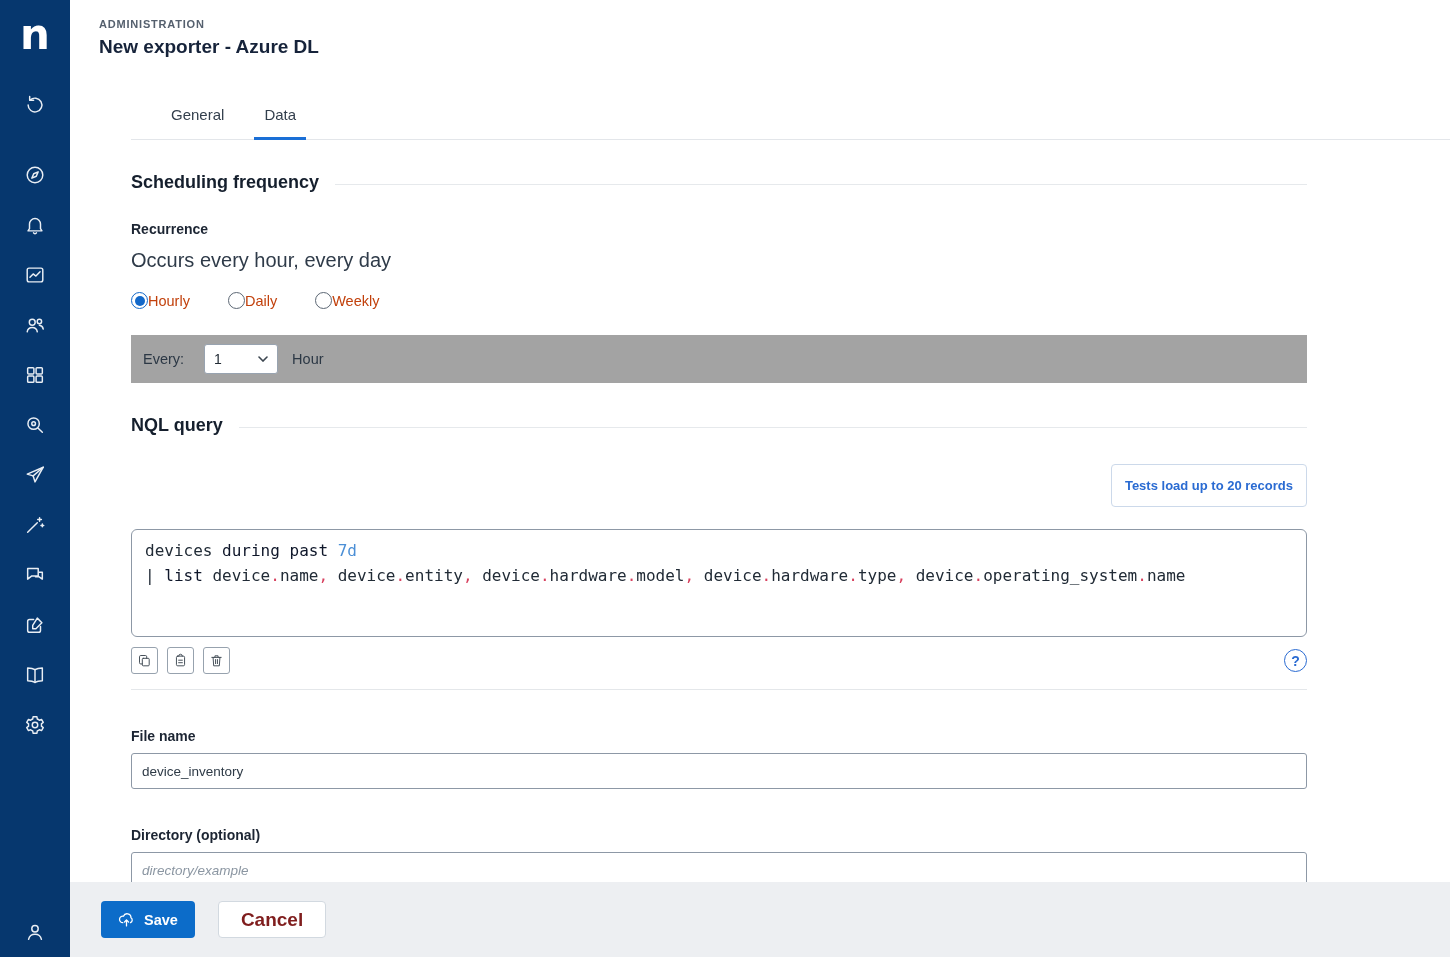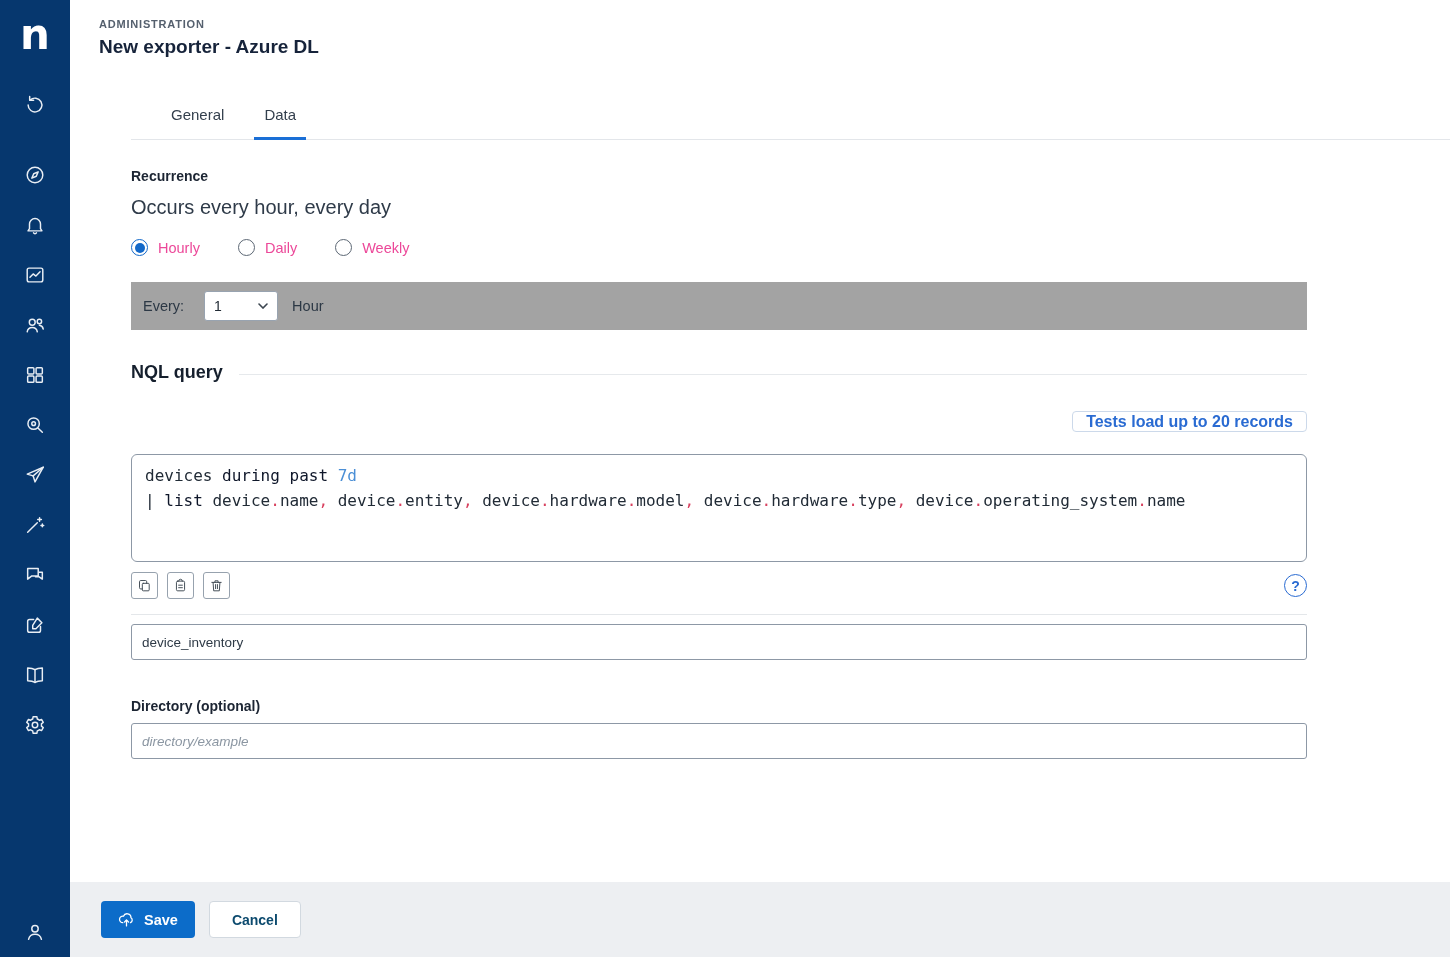--- a/index.html
+++ b/index.html
@@ -35,49 +35,49 @@
   .tab { padding:6px 20px 16px; font-size:15px; color:#333f4d; cursor:pointer; position:relative; }
   .tab.active::after { content:""; position:absolute; left:10px; right:10px; bottom:-1px; height:3px; background:#1a6fd6; }
   
   .section-head { display:flex; align-items:center; gap:16px; margin-top:32px; }
   .section-head h2 { margin:0; font-size:18px; font-weight:700; color:#151f2d; white-space:nowrap; }
   .rule { flex:1; height:1px; background:#e6e9ec; margin-top:4px; }
   
   .field-label { margin-top:28px; font-weight:700; font-size:14px; color:#1c2533; }
   .summary { margin-top:12px; font-size:20px; color:#2f3b49; }
   .radio-row { display:flex; gap:38px; margin-top:20px; align-items:center; }
-  .radio { display:flex; align-items:center; gap:10px; font-size:14.5px; color:#ec4899; cursor:pointer; }
+  .radio { display:flex; align-items:center; font-size:14.5px; color:#c2410c; cursor:pointer; }
   .rdot { width:17px; height:17px; border-radius:50%; border:1.5px solid #5c6774; background:#fff; position:relative; flex:none; }
   .radio.checked .rdot { border-color:#1268c9; }
   .radio.checked .rdot::after { content:""; position:absolute; inset:2.5px; border-radius:50%; background:#1268c9; }
   .every-bar { margin-top:26px; background:#a3a3a3; height:48px; display:flex; align-items:center; padding:0 12px; font-size:14.5px; color:#2c3845; }
   .select { width:74px; height:30px; margin-left:20px; background:#fff; border:1px solid #98a3b0; border-radius:3px; display:flex; align-items:center; justify-content:space-between; padding:0 9px; font-size:14px; color:#222b35; cursor:pointer; }
   .select svg { width:10px; height:6px; stroke:#3c4650; fill:none; stroke-width:1.6; stroke-linecap:round; }
   .every-unit { margin-left:14px; }
   
   .tests-row { display:flex; justify-content:flex-end; margin-top:28px; }
-  .tests-btn { height:21px; padding:0 13px; border:1px solid #ccd9ea; background:#fff; border-radius:4px; color:#2a6bd2; font-size:16px; font-weight:700; display:flex; align-items:center; cursor:pointer; }
+  .tests-btn { height:43px; padding:0 13px; border:1px solid #ccd9ea; background:#fff; border-radius:4px; color:#2a6bd2; font-size:13px; font-weight:700; display:flex; align-items:center; cursor:pointer; }
   .code-box { margin:22px 0 0; border:1px solid #8d98a6; border-radius:6px; min-height:108px; padding:8px 13px; font-family:"DejaVu Sans Mono",monospace; font-size:16px; line-height:25px; color:#212b36; cursor:text; overflow:hidden; }
   .code-line { white-space:pre; }
   .tok-id { color:#212b36; }
   .tok-kw { color:#0f172a; }
   .tok-num { color:#4b8fd6; }
   .tok-p { color:#d8415f; }
   .editor-toolbar { margin-top:10px; display:flex; align-items:center; gap:9px; padding-bottom:15px; border-bottom:1px solid #e4e7ea; }
   .tool-btn { width:27px; height:27px; border:1px solid #97a2ae; border-radius:3px; background:#fff; display:flex; align-items:center; justify-content:center; cursor:pointer; padding:0; }
   .tool-btn svg { width:15px; height:15px; stroke:#3c4650; fill:none; stroke-width:1.5; stroke-linecap:round; stroke-linejoin:round; }
   .help-btn { margin-left:auto; width:23px; height:23px; border:1.6px solid #2a6bd2; border-radius:50%; background:#fff; color:#2a6bd2; display:flex; align-items:center; justify-content:center; font-size:14px; font-weight:700; cursor:pointer; }
   .input-label { margin-top:38px; font-weight:700; font-size:14px; color:#1c2533; }
   .text-input { margin-top:9px; width:100%; height:36px; border:1px solid #8d98a6; border-radius:3px; padding:0 10px; font-size:13.5px; color:#2e3a46; font-family:"Liberation Sans","DejaVu Sans",sans-serif; background:#fff; }
   .text-input::placeholder { font-style:italic; color:#8b96a2; }
   
-  .action-bar { height:75px; flex:none; background:#edeff2; display:flex; align-items:center; padding-left:31px; gap:14px; }
+  .action-bar { height:75px; flex:none; background:#edeff2; display:flex; align-items:center; padding-left:31px; gap:23px; }
   .save-btn { height:37px; padding:0 17px; background:#0c6cc9; color:#fff; border:none; border-radius:4px; font-size:14.5px; font-weight:700; display:flex; align-items:center; gap:9px; cursor:pointer; font-family:inherit; }
   .save-btn svg { width:17px; height:17px; stroke:#fff; fill:none; stroke-width:1.8; stroke-linecap:round; stroke-linejoin:round; }
-  .cancel-btn { height:37px; padding:0 22px; background:#fff; border:1px solid #d2d9e0; border-radius:4px; color:#0c4a6e; font-size:14px; font-weight:700; cursor:pointer; font-family:inherit; }
+  .cancel-btn { height:37px; padding:0 22px; background:#fff; border:1px solid #d2d9e0; border-radius:4px; color:#7f1d1d; font-size:19px; font-weight:700; cursor:pointer; font-family:inherit; }
 </style>
 </head>
 <body>
 
 <aside class="sidebar">
   <div class="logo">
     <span>n</span>
   </div>
   <nav class="side-nav">
     <div class="side-btn first">
@@ -183,20 +183,24 @@
   </header>
 
   <div class="content">
 
     <div class="tabs">
       <div class="tab">General</div>
       <div class="tab active">Data</div>
     </div>
 
     
+    <div class="section-head">
+      <h2>Scheduling frequency</h2>
+      <div class="rule"></div>
+    </div>
 
     <div class="field-label">Recurrence</div>
     <div class="summary">Occurs every hour, every day</div>
 
     <div class="radio-row">
       <label class="radio checked">
         <span class="rdot"></span>
         <span>Hourly</span>
       </label>
       <label class="radio">
@@ -252,20 +256,21 @@
             <path d="M4.5 7h15"></path>
             <path d="M9.5 7V4.5h5V7"></path>
             <path d="M6.5 7l1 13.5h9l1-13.5"></path>
             <line x1="10.5" y1="10.5" x2="10.5" y2="17"></line>
             <line x1="13.5" y1="10.5" x2="13.5" y2="17"></line>
           </svg>
       </button>
       <button class="help-btn">?</button>
     </div>
 
+    <div class="input-label">File name</div>
     <input class="text-input" type="text" value="device_inventory" style="">
 
     <div class="input-label">Directory (optional)</div>
     <input class="text-input" type="text" placeholder="directory/example" style="">
 
   </div>
 
   <footer class="action-bar">
     <button class="save-btn">
       <svg viewBox="0 0 24 24">

